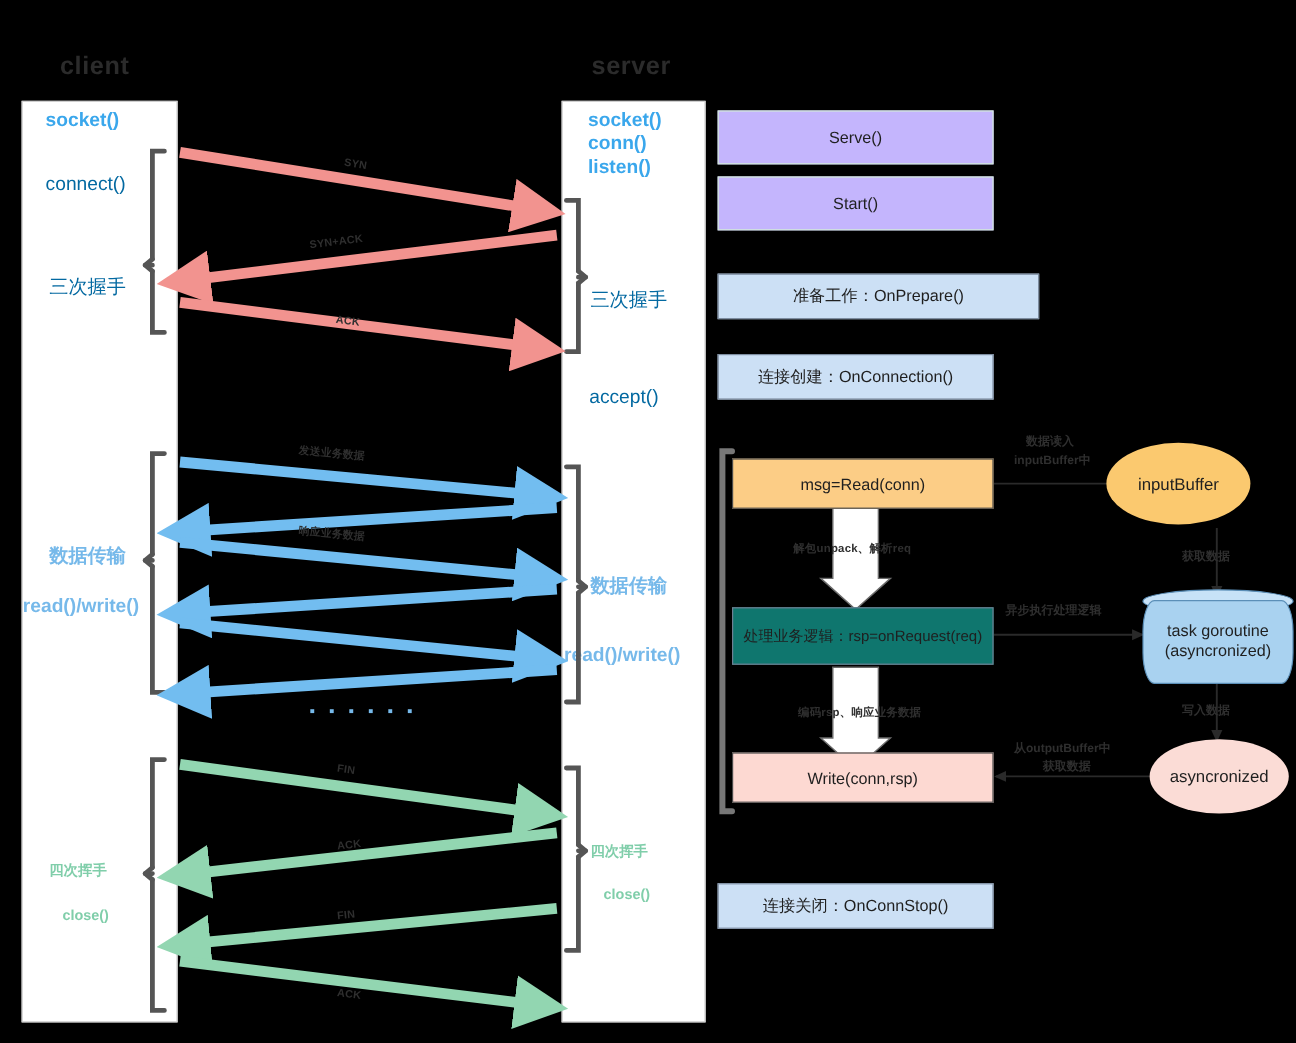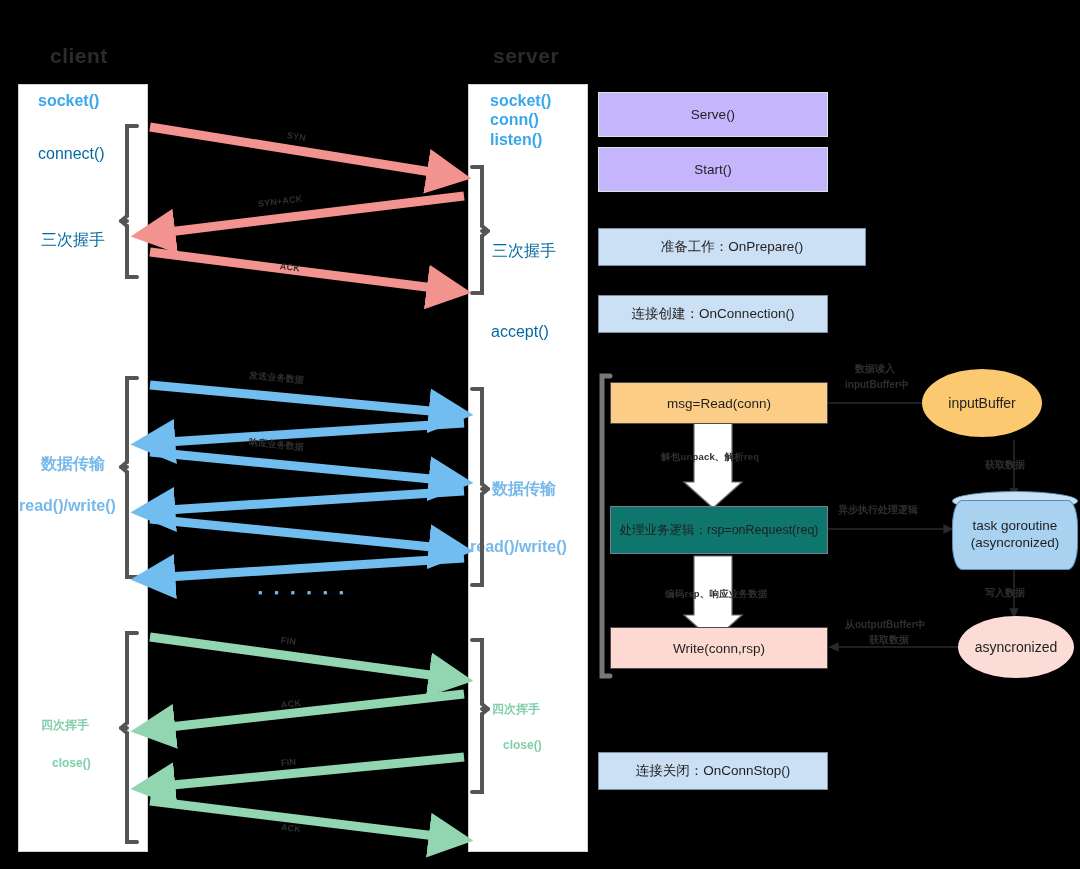--- a/index.html
+++ b/index.html
@@ -191,21 +191,21 @@
   <div class="box skyb" style="left:610px;top:506px;width:218px;height:48px;font-size:12.5px;">
     <span>处理业务逻辑：rsp=onRequest(req)</span>
   </div>
   <div class="box pink" style="left:610px;top:627px;width:218px;height:42px;">
     <span>Write(conn,rsp)</span>
   </div>
 
   <div class="arrow-lbl" style="left:661px;top:451px;font-size:9.5px;">解包unpack、解析req</div>
   <div class="arrow-lbl" style="left:665px;top:588px;font-size:9.5px;">编码rsp、响应业务数据</div>
 
-  <div class="box lblue" style="left:598px;top:752px;width:230px;height:38px;">
+  <div class="box lblue" style="left:598px;top:736px;width:230px;height:38px;">
     <span>连接关闭：OnConnStop()</span>
   </div>
 
   <div class="ellipse orange" style="left:922px;top:369px;width:120px;height:68px;">
     <span>inputBuffer</span>
   </div>
 
   <div class="cyl-top" style="left:952px;top:491px;width:124px;height:18px;"></div>
   <div class="cyl" style="left:952px;top:500px;width:124px;height:68px;">
     <span>

